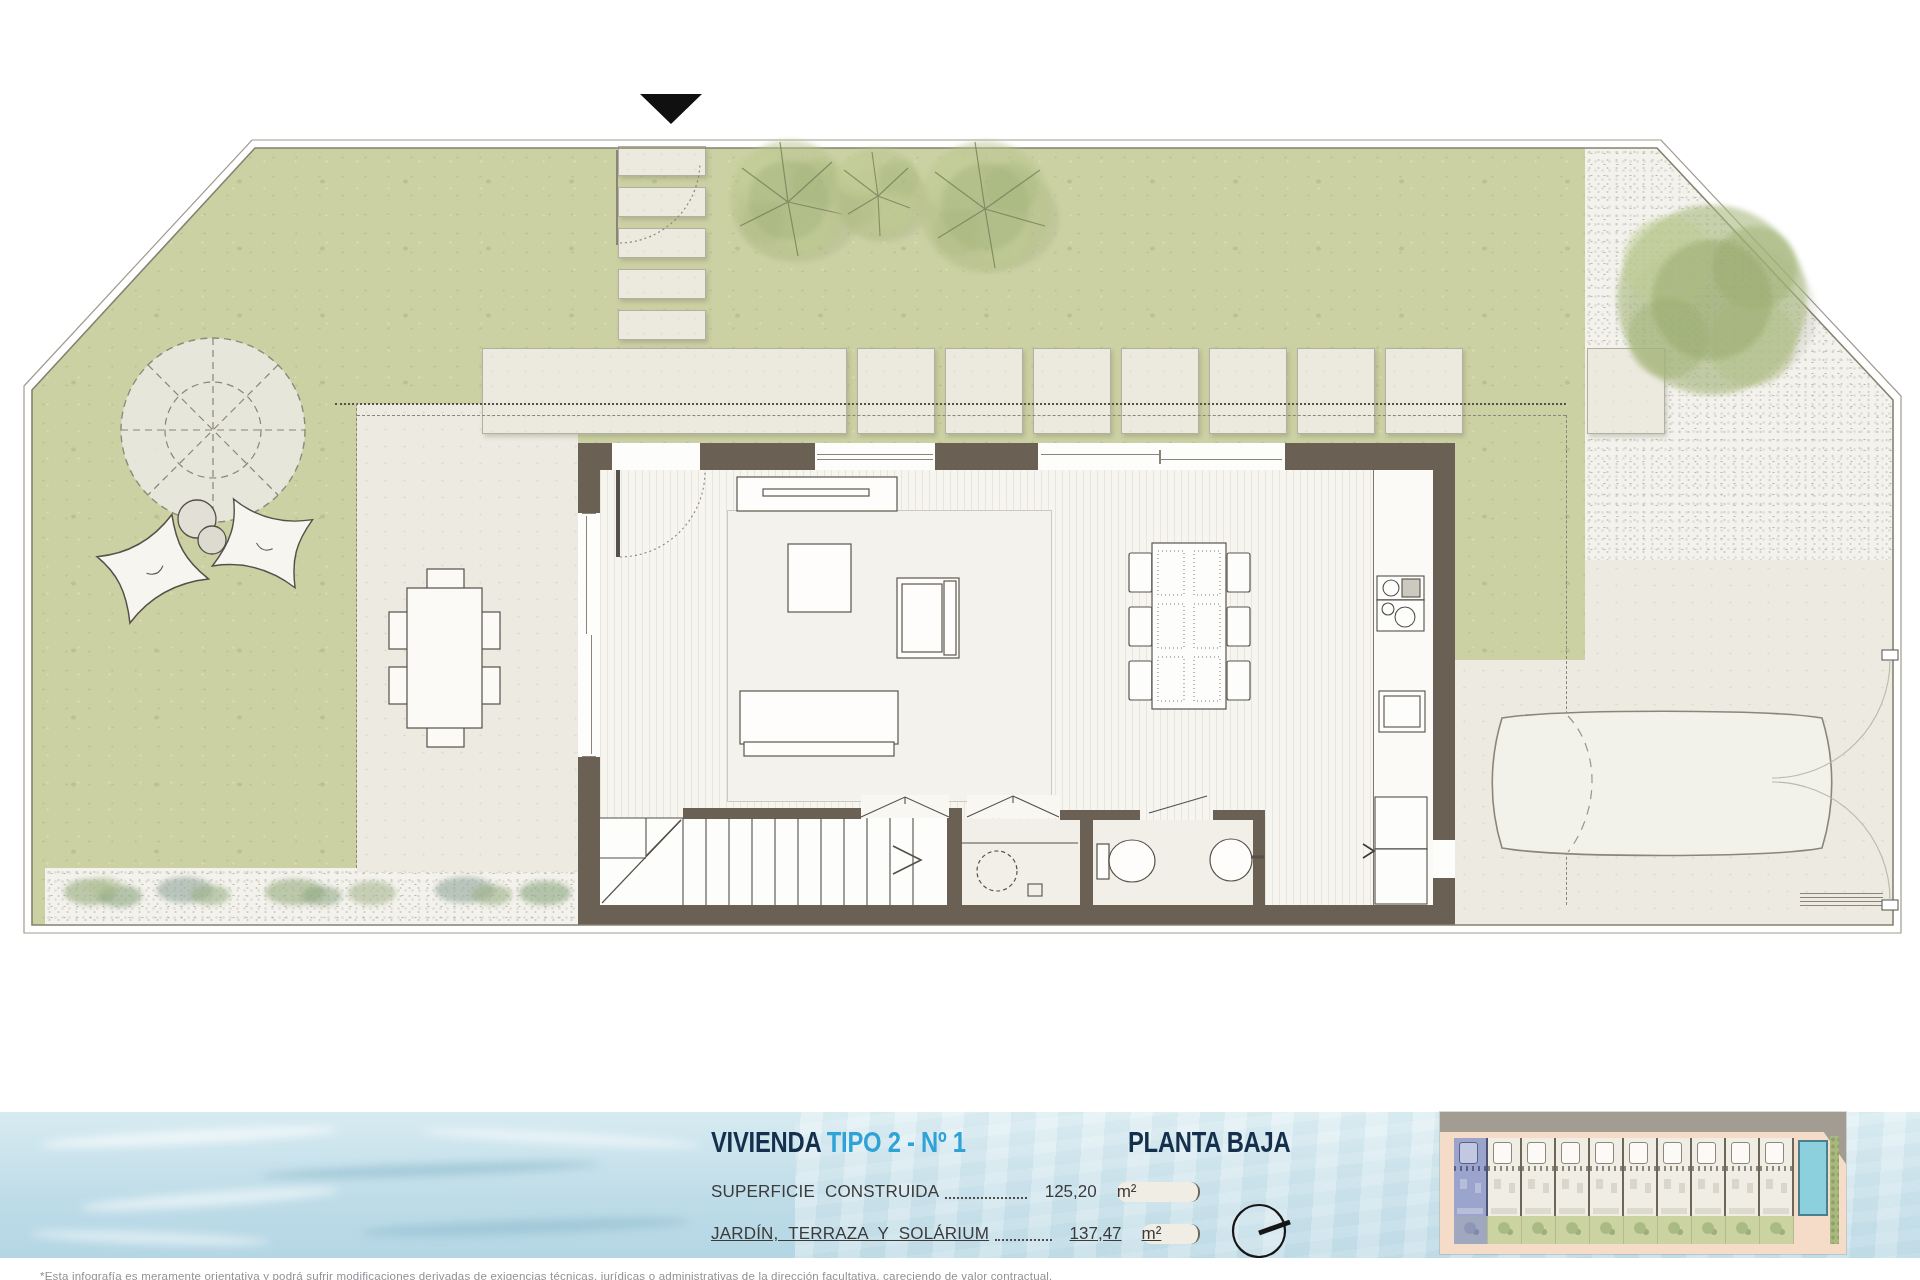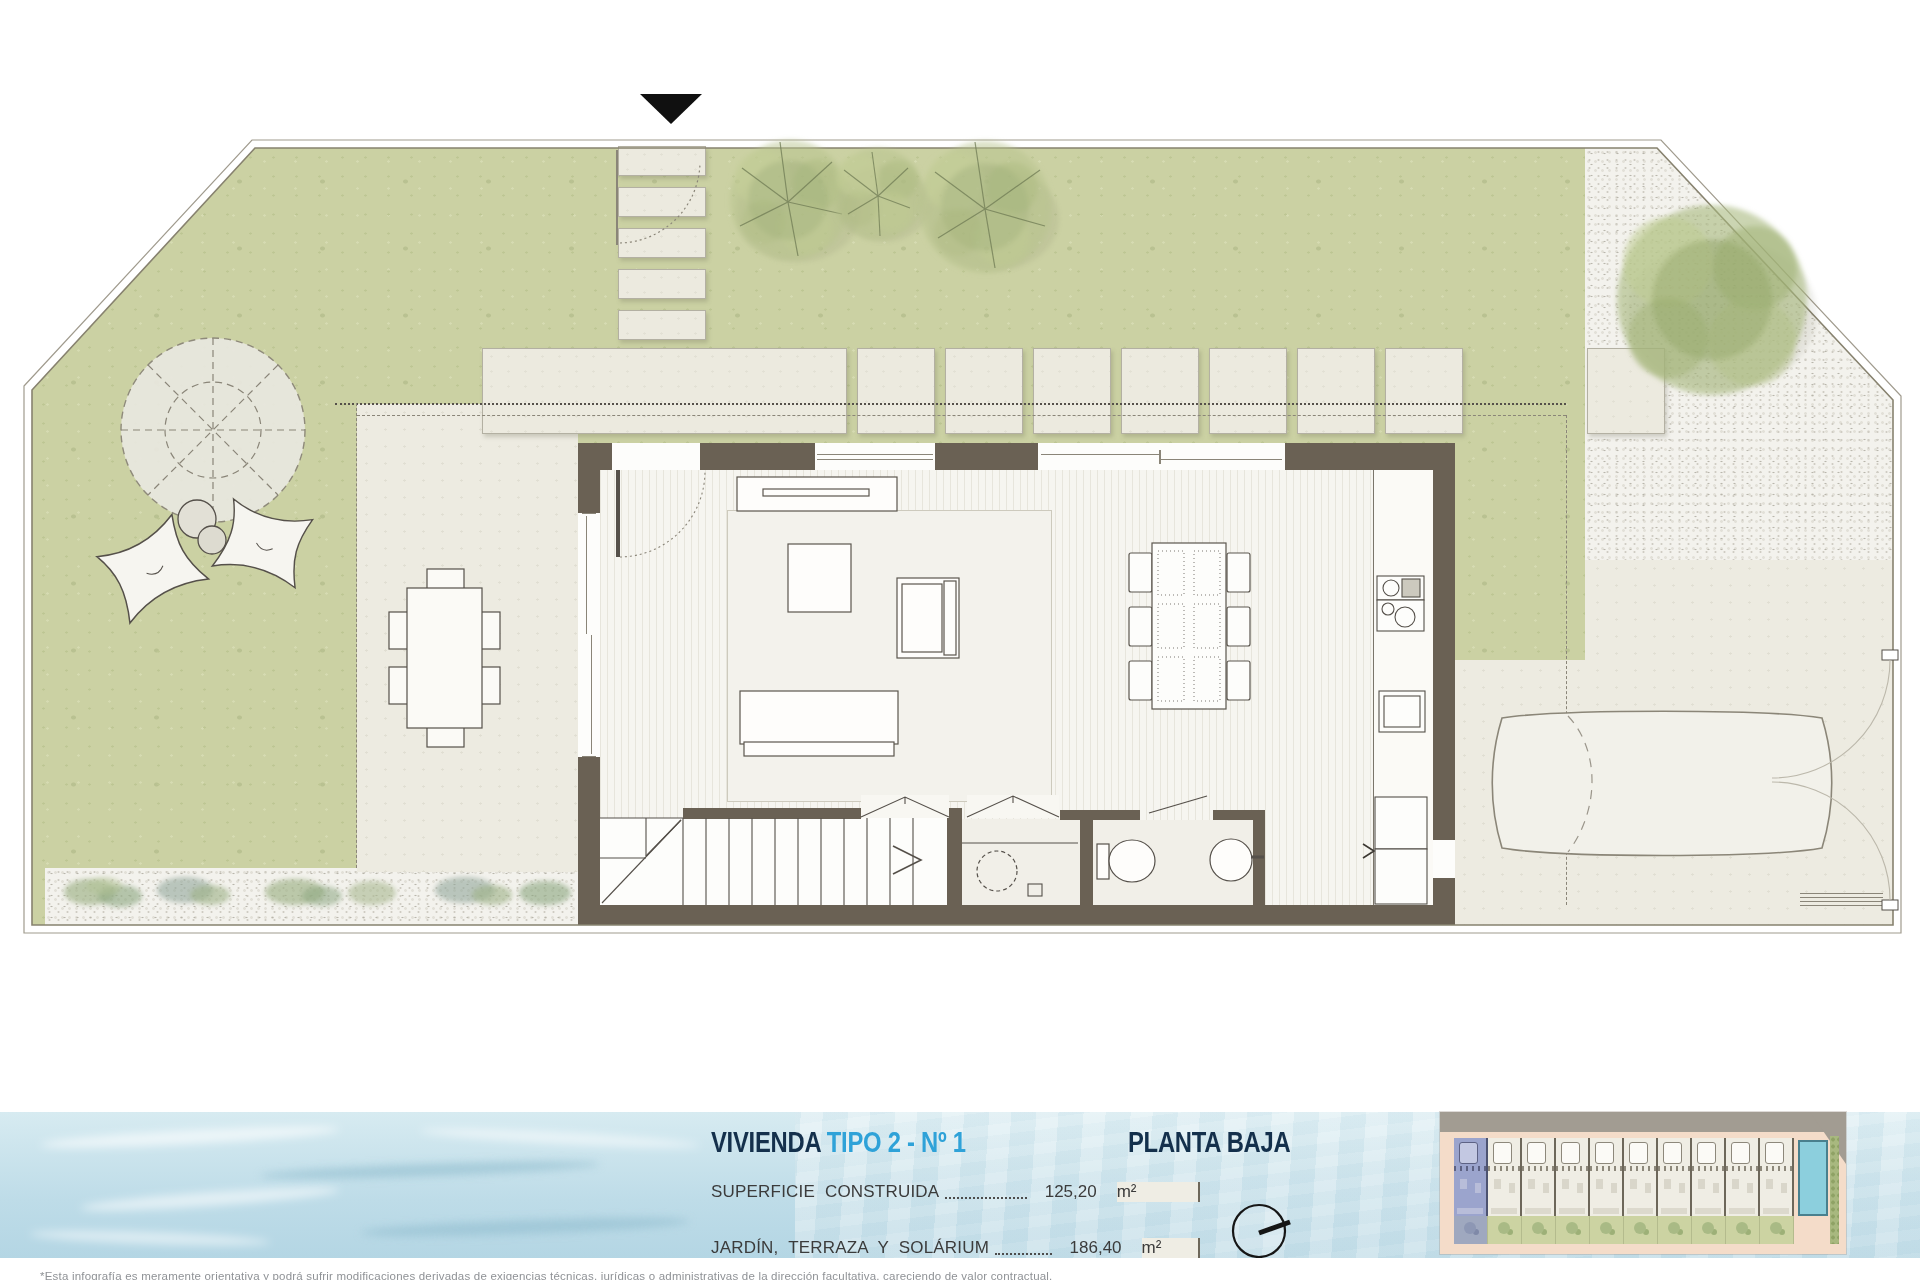--- a/index.html
+++ b/index.html
@@ -37,21 +37,21 @@
   #band .ripple{position:absolute;inset:0;opacity:.55;
     background-image:repeating-linear-gradient(94deg,rgba(255,255,255,.30) 0 22px,rgba(150,195,213,.16) 22px 47px),
                      repeating-linear-gradient(-7deg,rgba(255,255,255,.14) 0 11px,rgba(140,185,205,.10) 11px 24px);}
   .streak{position:absolute;border-radius:50%;filter:blur(4px);}
   .t-title{font-weight:700;font-size:29px;letter-spacing:-.3px;transform:scaleX(.82);transform-origin:left center;white-space:nowrap;}
   .navy{color:#14304c;} .cyan{color:#2fa2d8;}
   .arearow{display:flex;align-items:flex-end;font-size:17px;color:#3b3b3b;width:489px;}
   .arearow .lbl{word-spacing:5px;letter-spacing:.2px;white-space:nowrap;}
   .arearow .leader{flex:1;border-bottom:2px dotted #4c4c4c;margin:0 6px 3px 6px;height:1px;}
   .arearow .val{width:64px;text-align:right;white-space:nowrap;}
-  .arearow .unit{width:30px;margin-left:20px;}
+  .arearow .unit{width:30px;margin-left:20px;border-radius:9px;}
   
   #thumb{background:#f4dcc9;overflow:hidden;box-shadow:0 0 0 1px rgba(160,150,140,.35);}
   #thumb .road{position:absolute;left:0;top:0;width:100%;height:20px;background:#a29c92;}
   #thumb .roadwedge{position:absolute;right:0;top:0;width:44px;height:52px;background:#a29c92;
      clip-path:polygon(18% 0,100% 0,100% 100%);}
   #units{position:absolute;left:14px;top:26px;width:340px;height:78px;display:flex;}
   .unit{flex:1;position:relative;background:#efede4;border-right:2px solid #6d675a;box-sizing:border-box;}
   .unit .car{position:absolute;left:15%;top:5%;width:55%;height:26%;background:#fbfaf6;border:1px solid #8d887b;border-radius:3px;}
   .unit .hatch{position:absolute;left:0;top:36%;width:100%;height:5px;
      background:repeating-linear-gradient(90deg,#8d887b 0 2px,transparent 2px 6px);}
@@ -414,24 +414,24 @@
       <span class="cyan">TIPO 2 - Nº 1</span>
     </div>
     <div class="abs t-title navy" style="left:1128px;top:14px;">PLANTA BAJA</div>
 
     <div class="abs arearow" style="left:711px;top:70px;">
       <span class="lbl">SUPERFICIE  CONSTRUIDA</span>
       <span class="leader"></span>
       <span class="val">125,20</span>
       <span class="unit">m²</span>
     </div>
-    <div class="abs arearow" style="left:711px;top:126px;">
+    <div class="abs arearow" style="left:711px;top:112px;text-decoration:underline;">
       <span class="lbl">JARDÍN,  TERRAZA  Y  SOLÁRIUM</span>
       <span class="leader"></span>
-      <span class="val">186,40</span>
+      <span class="val">137,47</span>
       <span class="unit">m²</span>
     </div>
 
     <svg class="abs" style="left:1226px;top:90px;" width="68" height="56" viewBox="0 0 68 56">
       <circle cx="33" cy="29" r="26" fill="rgba(255,255,255,.18)" stroke="#161616" stroke-width="2.2"></circle>
       <path d="M33 31 L64 20" stroke="#161616" stroke-width="5"></path>
     </svg>
 
     <div class="abs" id="thumb" style="left:1440px;top:0;width:406px;height:142px;">
       <div class="road"></div>

